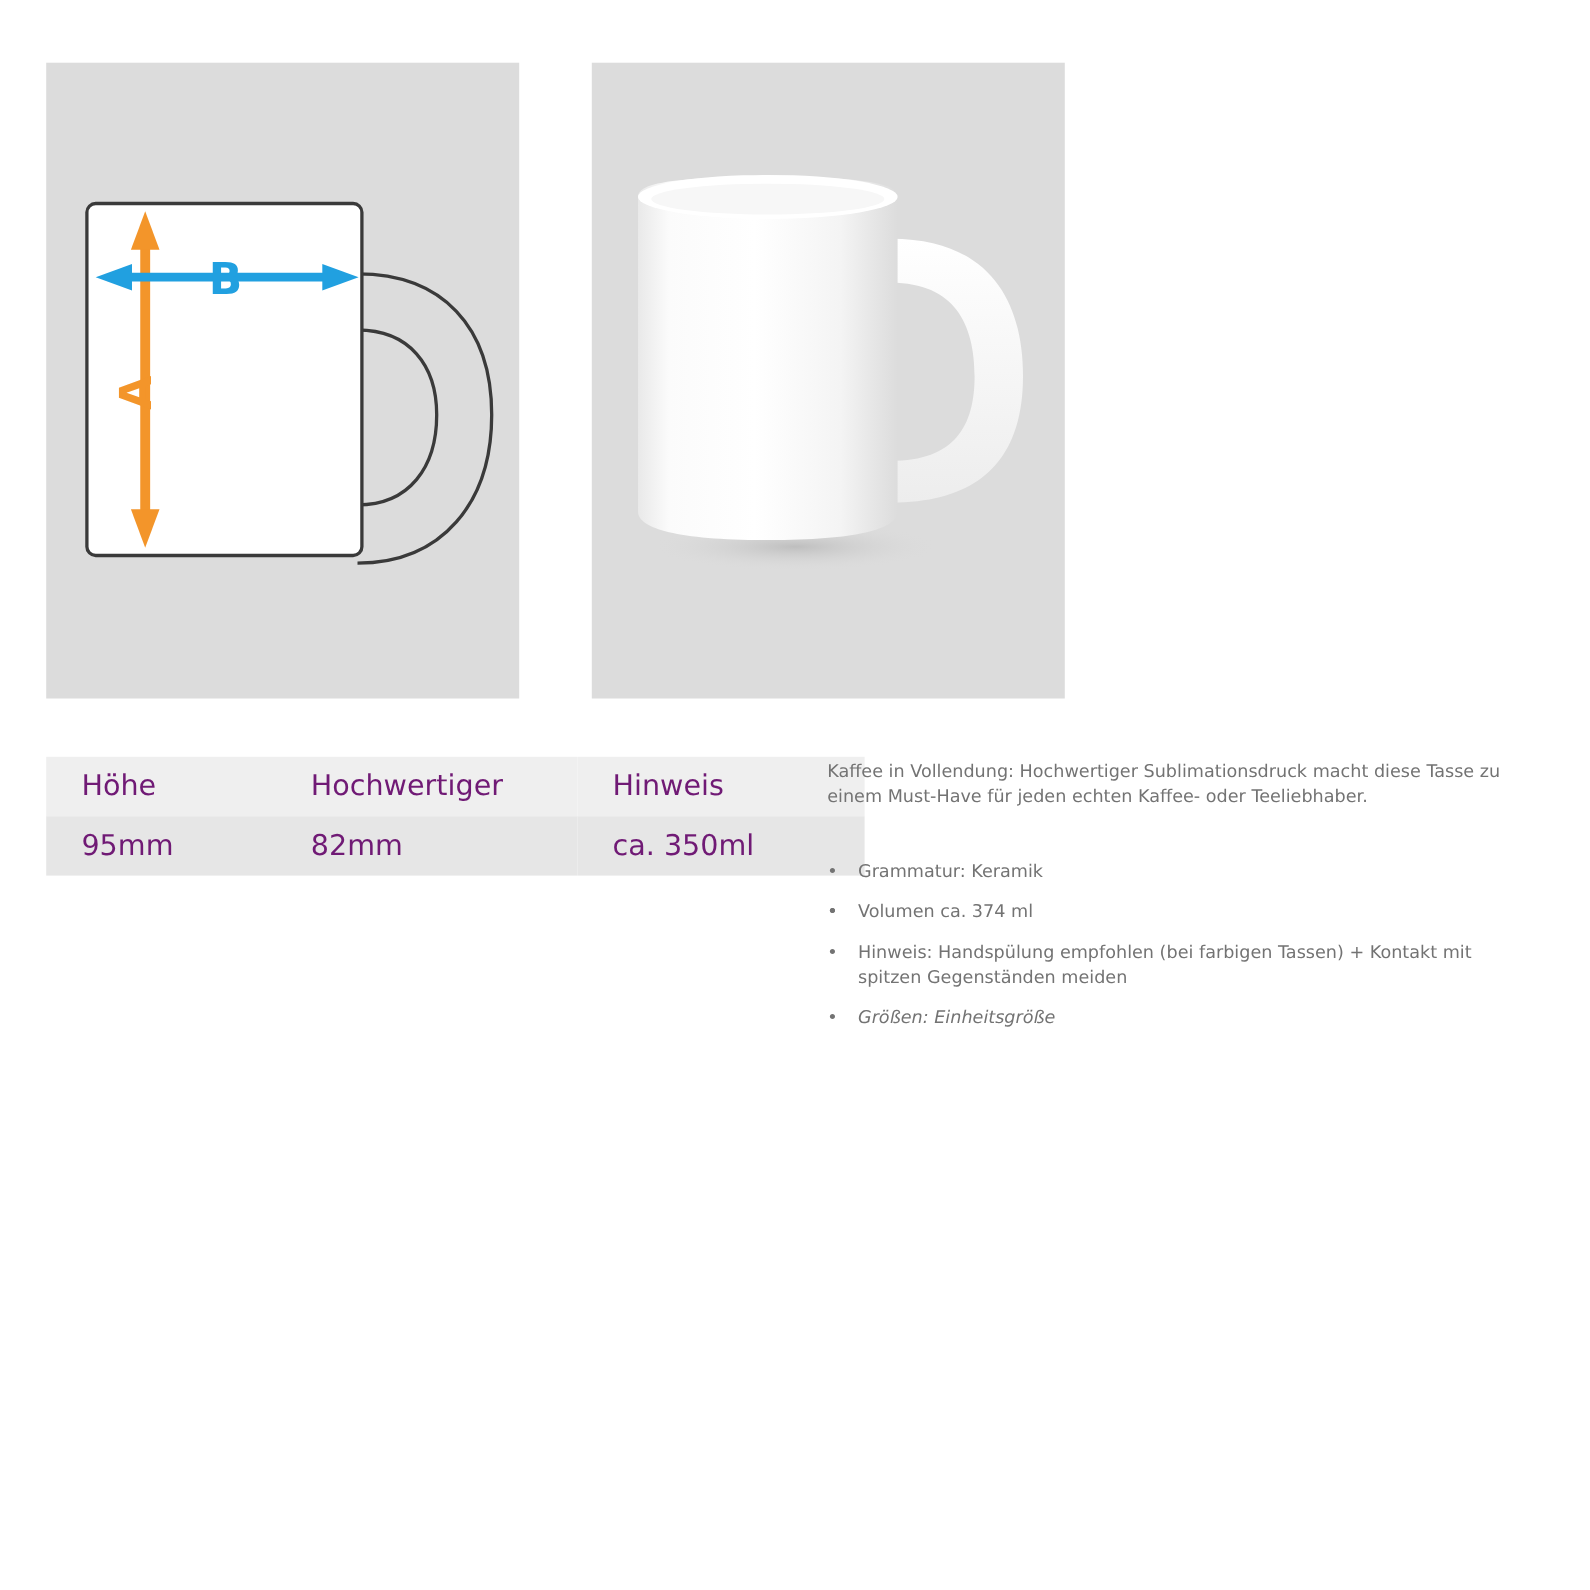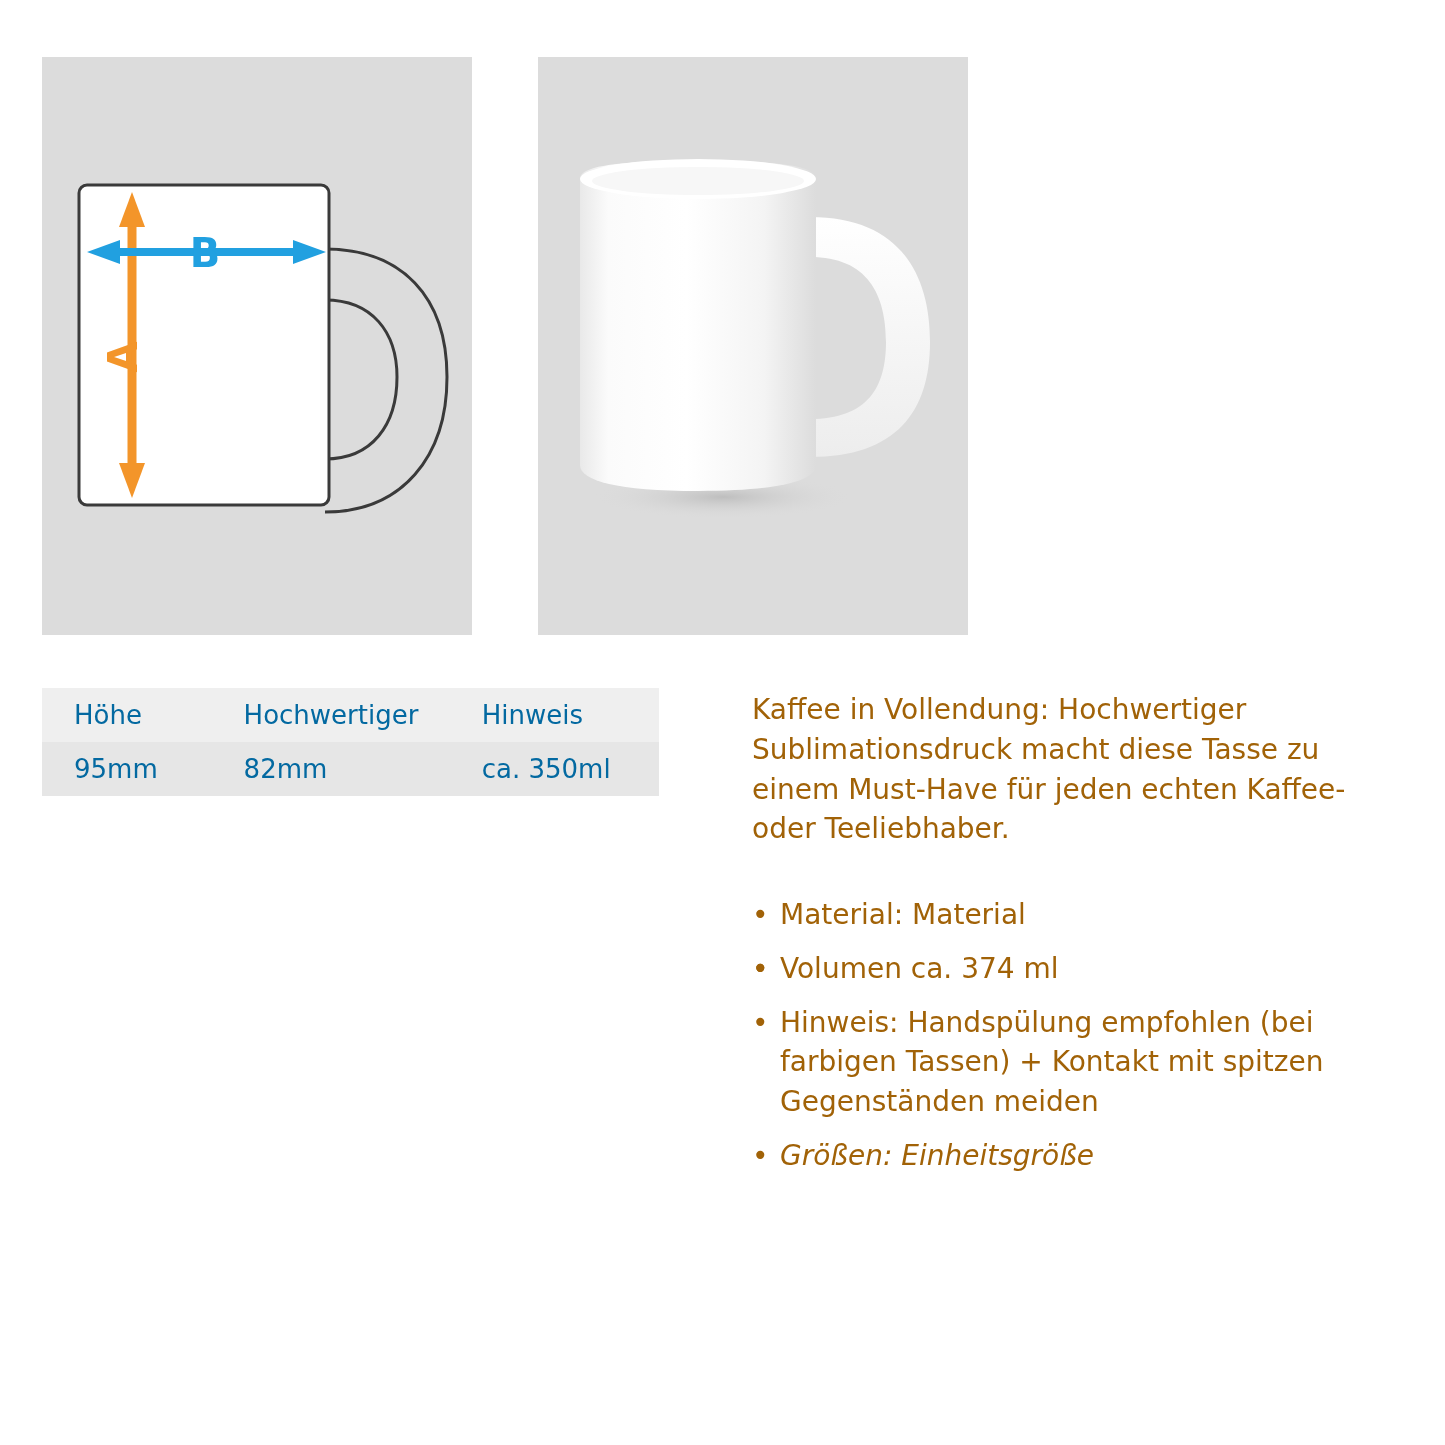--- a/index.html
+++ b/index.html
@@ -43,24 +43,24 @@
     position: absolute;
     top: 0;
     left: 0;
   }
 
   
   .spec-table {
     position: absolute;
     left: 42px;
     top: 688px;
-    width: 617px;
+    width: 744px;
     border-collapse: collapse;
     font-size: 26px;
-    color: #0369a1;
+    color: #701a75;
     padding-left: 44px;
   }
   .spec-table th, .spec-table td {
     text-align: left;
     font-weight: normal;
     padding: 12px 0 12px 32px;
   }
   .spec-table thead tr {
     background: #efefef;
   }
@@ -70,23 +70,23 @@
   .spec-table col.c1 { width: 190px; }
   .spec-table col.c2 { width: 250px; }
   .spec-table col.c3 { width: 238px; }
 
   
   .desc {
     position: absolute;
     left: 752px;
     top: 690px;
     width: 640px;
-    font-size: 28px;
+    font-size: 16px;
     line-height: 1.42;
-    color: #a16207;
+    color: #737373;
   }
   .desc p {
     margin: 0;
   }
   .feature-list {
     list-style: none;
     margin: 46px 0 0 0;
     padding: 0;
   }
   .feature-list li {
@@ -190,21 +190,21 @@
     </tr>
   </tbody>
 </table>
 
 <div class="desc">
   <p>Kaffee in Vollendung: Hochwertiger Sublimationsdruck macht diese Tasse zu einem Must-Have für jeden echten Kaffee- oder Teeliebhaber.</p>
 
   <ul class="feature-list">
     <li>
       <span class="bullet">•</span>
-      <span class="label" style="white-space: normal; display: inline-block;">Material:  Material</span>
+      <span class="label" style="white-space: normal; display: inline-block;">Grammatur:  Keramik</span>
     </li>
     <li>
       <span class="bullet">•</span>
     </li>
     <li>
       <span class="bullet">•</span>
       <span class="label" style="white-space: normal; display: inline-block;">Volumen ca. 374 ml</span>
     </li>
     <li>
       <span class="bullet">•</span>

